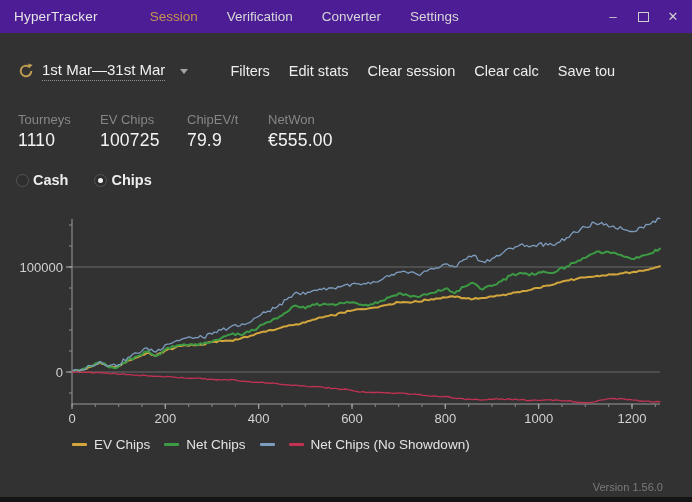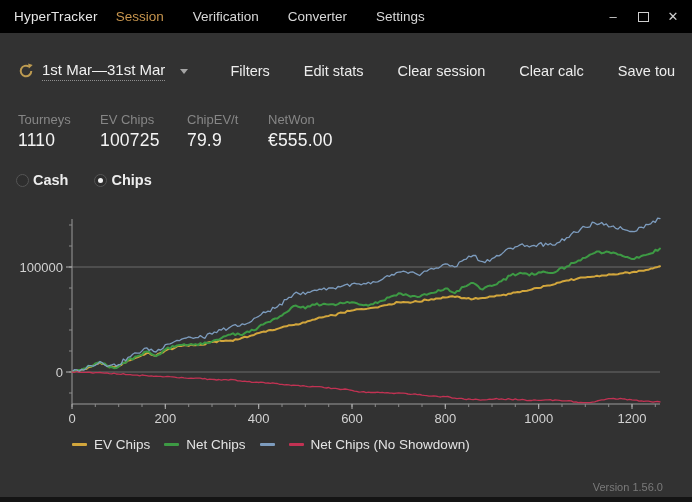--- a/index.html
+++ b/index.html
@@ -1,37 +1,37 @@
 <!DOCTYPE html>
 <html><head>
 <meta charset="utf-8">
 <style>
   html,body{margin:0;padding:0;background:#1b1b1b;}
   body{width:692px;height:502px;position:relative;overflow:hidden;
        font-family:"Liberation Sans",sans-serif;background:#323232;
        -webkit-font-smoothing:antialiased;}
   
-  .titlebar{position:absolute;top:0;left:0;right:0;height:33px;background:#000000;
+  .titlebar{position:absolute;top:0;left:0;right:0;height:33px;background:#4c1d95;
             display:flex;align-items:center;padding-left:14px;box-sizing:border-box;}
   .app-title{font-size:13.5px;color:#e6e6e6;letter-spacing:.2px;}
-  .menu{display:flex;gap:29px;margin-left:18px;}
+  .menu{display:flex;gap:29px;margin-left:52px;}
   .menu-item{font-size:13.5px;color:#d8d8d8;cursor:default;}
   .menu-item.active{color:#c7954e;}
   .win-controls{position:absolute;right:8px;top:0;height:33px;display:flex;align-items:center;gap:8px;}
   .win-btn{width:22px;height:22px;display:flex;align-items:center;justify-content:center;
            color:#cfcfcf;font-size:13px;}
   .max-box{width:9px;height:8px;border:1.5px solid #cfcfcf;display:inline-block;}
   
   .toolbar{position:absolute;top:54px;left:18px;right:0;height:34px;display:flex;
            align-items:center;white-space:nowrap;overflow:hidden;}
   .date-group{display:flex;align-items:center;gap:8px;}
   .date-text{font-size:15px;color:#f0f0f0;border-bottom:1px dotted #8f8f8f;padding-bottom:2px;}
   .caret{width:0;height:0;border-left:4.5px solid transparent;border-right:4.5px solid transparent;
          border-top:5.5px solid #a5a5a5;margin-left:7px;}
-  .tb-buttons{display:flex;gap:34px;margin-left:42px;}
+  .tb-buttons{display:flex;gap:19px;margin-left:42px;}
   .tb-btn{font-size:14.5px;color:#ededed;}
   
   .stats{position:absolute;top:112px;left:18px;display:flex;}
   .stat{display:flex;flex-direction:column;}
   .stat:nth-child(1){width:82px;} .stat:nth-child(2){width:87px;} .stat:nth-child(3){width:81px;}
   .stat-label{font-size:13px;color:#868686;}
   .stat-value{font-size:17.5px;color:#f4f4f4;margin-top:3px;letter-spacing:.2px;}
   
   .toggle-row{position:absolute;top:172px;left:16px;display:flex;gap:26px;}
   .radio-item{display:flex;align-items:center;gap:4px;cursor:default;}

